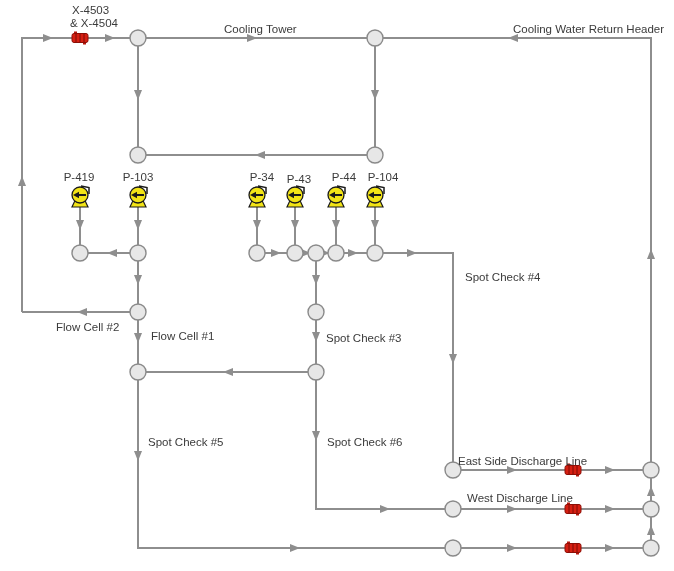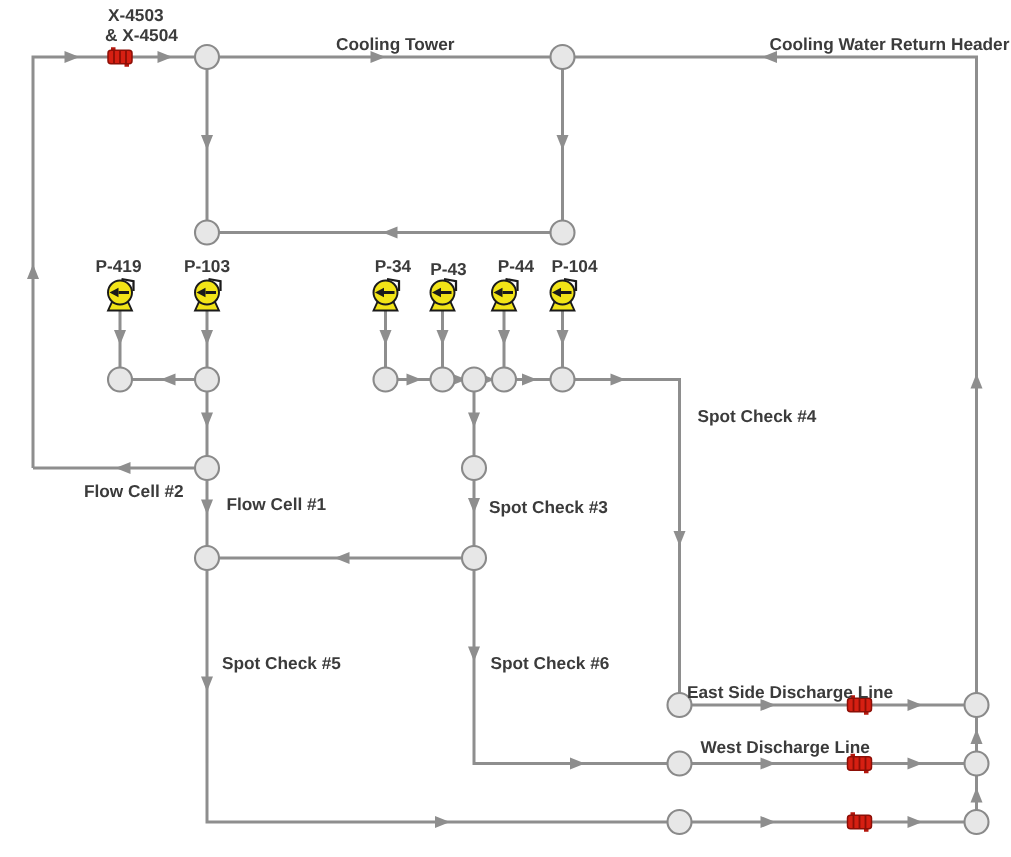--- a/index.html
+++ b/index.html
@@ -1,17 +1,17 @@
 <!DOCTYPE html>
 <html><head>
 <meta charset="utf-8">
 <style>
   html,body{margin:0;padding:0;background:#ffffff;}
   body{font-family:"Liberation Sans",sans-serif;}
-  .canvas-wrap{width:674px;height:571px;position:relative;background:#ffffff;overflow:hidden;font-weight:bold;}
+  .canvas-wrap{width:674px;height:571px;position:relative;background:#ffffff;overflow:hidden;}
   svg{display:block;}
   text{fill:#3b3b3b;font-size:11.5px;font-family:"Liberation Sans",sans-serif;}
   text.pump-label{text-anchor:middle;}
 </style>
 </head>
 <body>
 
 <div class="canvas-wrap">
 <svg width="674" height="571" viewBox="0 0 674 571">
   <defs>

